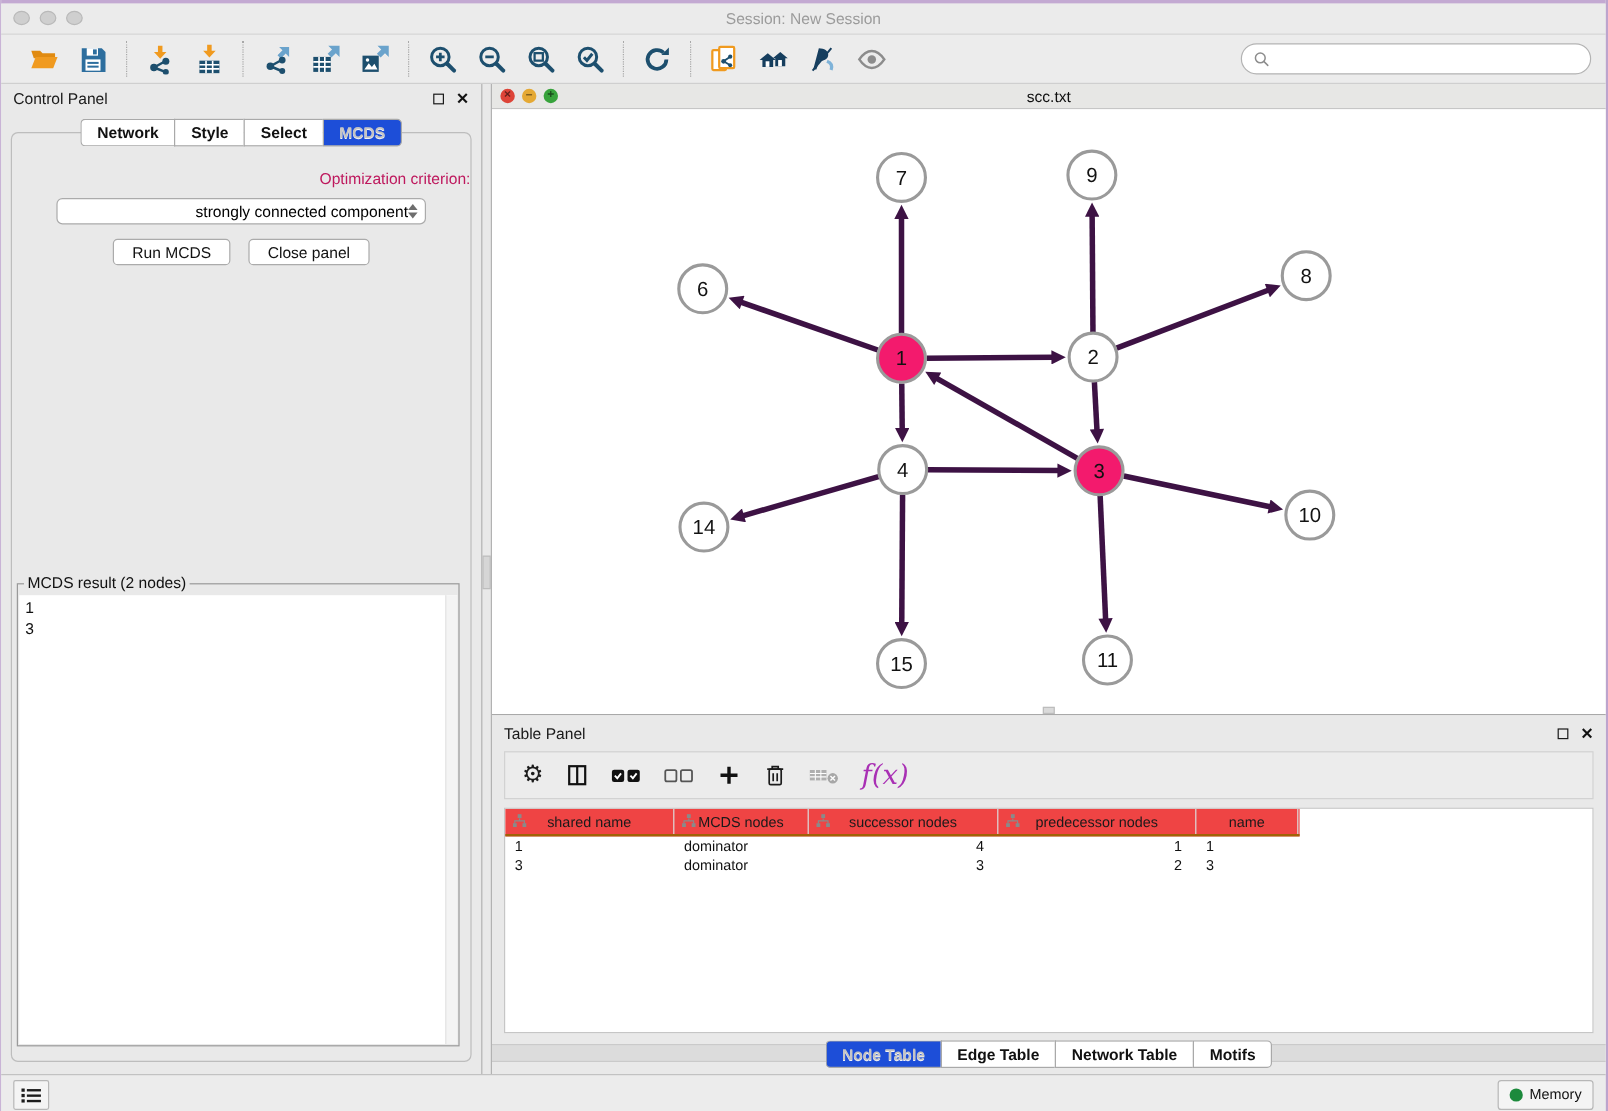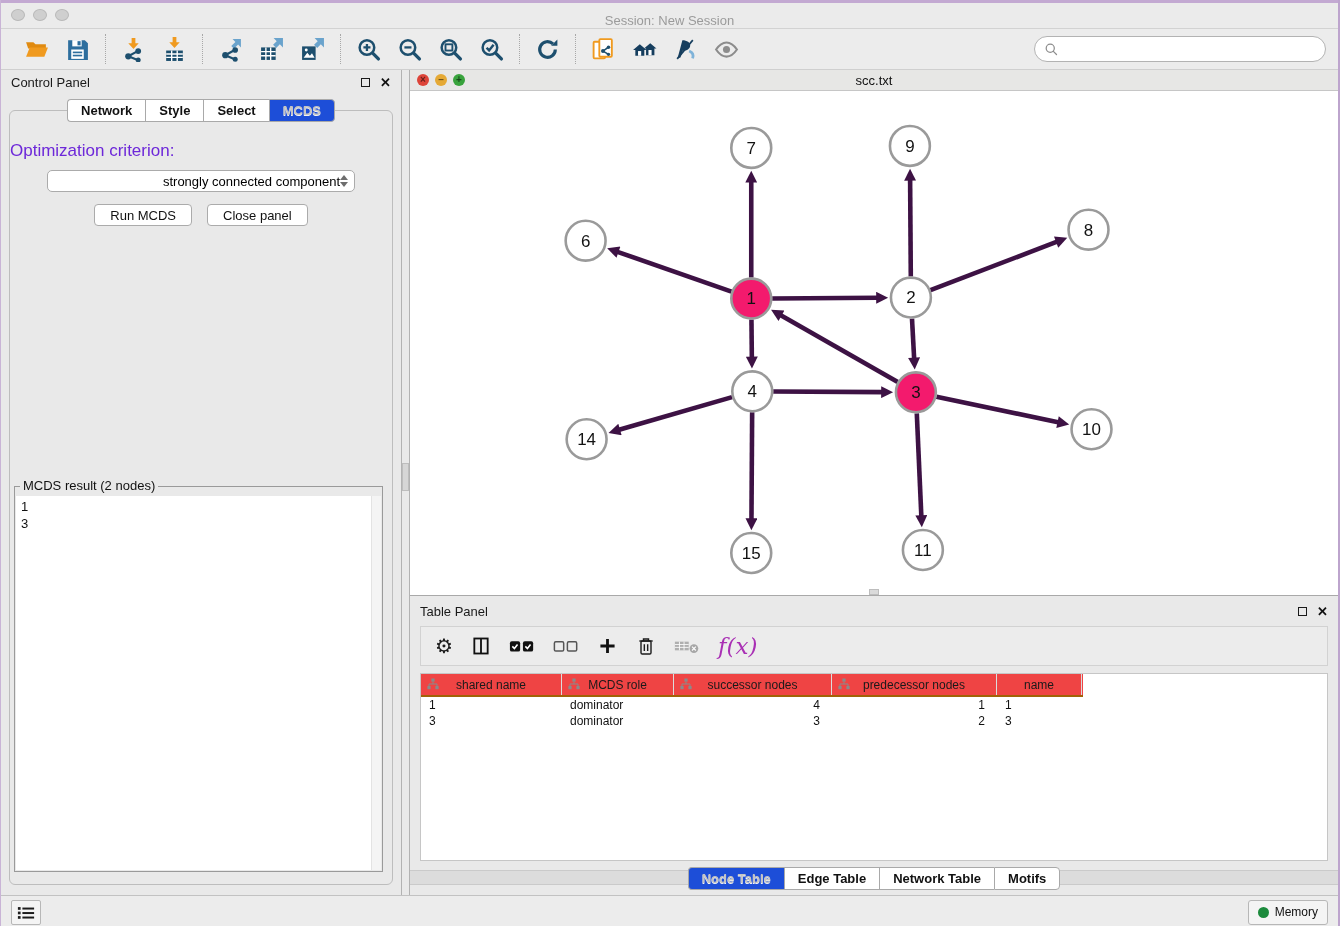--- a/index.html
+++ b/index.html
@@ -3,21 +3,21 @@
 <meta charset="utf-8">
 <style>
   html,body{margin:0;padding:0;}
   body{width:1340px;height:926px;font-family:"Liberation Sans",sans-serif;background:#ececec;overflow:hidden;
        -webkit-font-smoothing:antialiased;}
   .app{position:relative;width:1340px;height:926px;box-sizing:border-box;background:#ececec;
        border-left:1px solid #c9b4d6;border-right:2px solid #bda4cd;}
   .top-strip{height:3px;background:#c3a9d2;}
   
   .titlebar{height:25px;background:#ebebeb;border-bottom:1px solid #d2d2d2;position:relative;
-            display:flex;align-items:flex-end;justify-content:center;}
+            display:flex;align-items:center;justify-content:center;}
   .traffic{position:absolute;left:10px;top:6px;display:flex;gap:8px;}
   .tl{width:12px;height:12px;border-radius:50%;background:#cfcfcf;border:1px solid #b9b9b9;box-sizing:border-box;}
   .win-title{font-size:13px;color:#9b9b9b;}
   
   .toolbar{height:40px;background:#ececec;border-bottom:1px solid #cfcfcf;display:flex;align-items:center;
            padding:0 8px;position:relative;}
   .tb-groups{display:flex;align-items:center;height:100%;}
   .tb-group{display:flex;align-items:center;gap:14px;padding:0 14px;height:30px;}
   .tb-group + .tb-group{border-left:1px dotted #a8a8a8;}
   .tbicon{width:27px;height:27px;border:none;background:transparent;padding:0;display:flex;align-items:center;
@@ -36,21 +36,21 @@
   .float-btn{width:9px;height:9px;border:1.5px solid #1a1a1a;background:transparent;padding:0;cursor:pointer;}
   .close-btn{border:none;background:transparent;font-size:13px;font-weight:bold;color:#111;padding:0;cursor:pointer;line-height:1;}
   .cp-tabs{position:absolute;top:29px;left:0;right:0;display:flex;justify-content:center;z-index:3;}
   .seg-tab{border:1px solid #a9a9a9;border-right:none;background:#fff;font-size:13px;font-weight:bold;color:#111;
            padding:3px 13px;cursor:pointer;line-height:15px;}
   .seg-tab:first-child{border-radius:4px 0 0 4px;}
   .seg-tab:last-child{border-radius:0 4px 4px 0;border-right:1px solid #a9a9a9;}
   .seg-tab.selected{background:#1d4ed8;color:#c4c4c4;text-shadow:0 1px 0 #f4f4f4;}
   .cp-body{position:absolute;top:40px;left:8px;right:8px;bottom:10px;border:1px solid #bdbdbd;border-radius:6px;
            background:#e9e9e9;}
-  .opt-label{margin-top:30px;text-align:left;font-size:17px;color:#6d28d9;}
+  .opt-label{margin-top:30px;text-align:right;font-size:13px;color:#be185d;}
   .cp-dropdown{margin:9px auto 0;width:308px;height:22px;background:#fff;border:1px solid #ababab;border-radius:5px;
                display:flex;align-items:center;padding:0 6px 0 10px;box-sizing:border-box;font-size:13px;cursor:pointer;text-align:right;}
   .cp-dropdown .dd-value{flex:1;}
   .stepper{display:flex;flex-direction:column;gap:2px;align-items:center;}
   .stepper i{width:0;height:0;border-left:4px solid transparent;border-right:4px solid transparent;}
   .stepper .up{border-bottom:5px solid #6e6e6e;}
   .stepper .down{border-top:5px solid #6e6e6e;}
   .btn-row{margin-top:12px;display:flex;justify-content:center;gap:15px;}
   .push-btn{background:#fff;border:1px solid #ababab;border-radius:4px;font-size:13px;color:#111;
             padding:2px 15px;height:22px;cursor:pointer;font-family:"Liberation Sans",sans-serif;}
@@ -493,21 +493,21 @@
               </div>
               <div class="tp-hcell" style="width:112px">
                 <svg class="tree-ic" viewBox="0 0 12 12" width="12" height="12">
                   <g fill="#8a8a8a">
                     <rect x="4.4" y="0.5" width="3.2" height="3.2"></rect>
                     <rect x="0.4" y="8" width="3.2" height="3.2"></rect>
                     <rect x="8.4" y="8" width="3.2" height="3.2"></rect>
                   </g>
                   <path d="M6 4v2M2 8V6h8v2" stroke="#8a8a8a" fill="none"></path>
                 </svg>
-                <span>MCDS role</span>
+                <span>MCDS nodes</span>
               </div>
               <div class="tp-hcell" style="width:158px">
                 <svg class="tree-ic" viewBox="0 0 12 12" width="12" height="12">
                   <g fill="#8a8a8a">
                     <rect x="4.4" y="0.5" width="3.2" height="3.2"></rect>
                     <rect x="0.4" y="8" width="3.2" height="3.2"></rect>
                     <rect x="8.4" y="8" width="3.2" height="3.2"></rect>
                   </g>
                   <path d="M6 4v2M2 8V6h8v2" stroke="#8a8a8a" fill="none"></path>
                 </svg>

